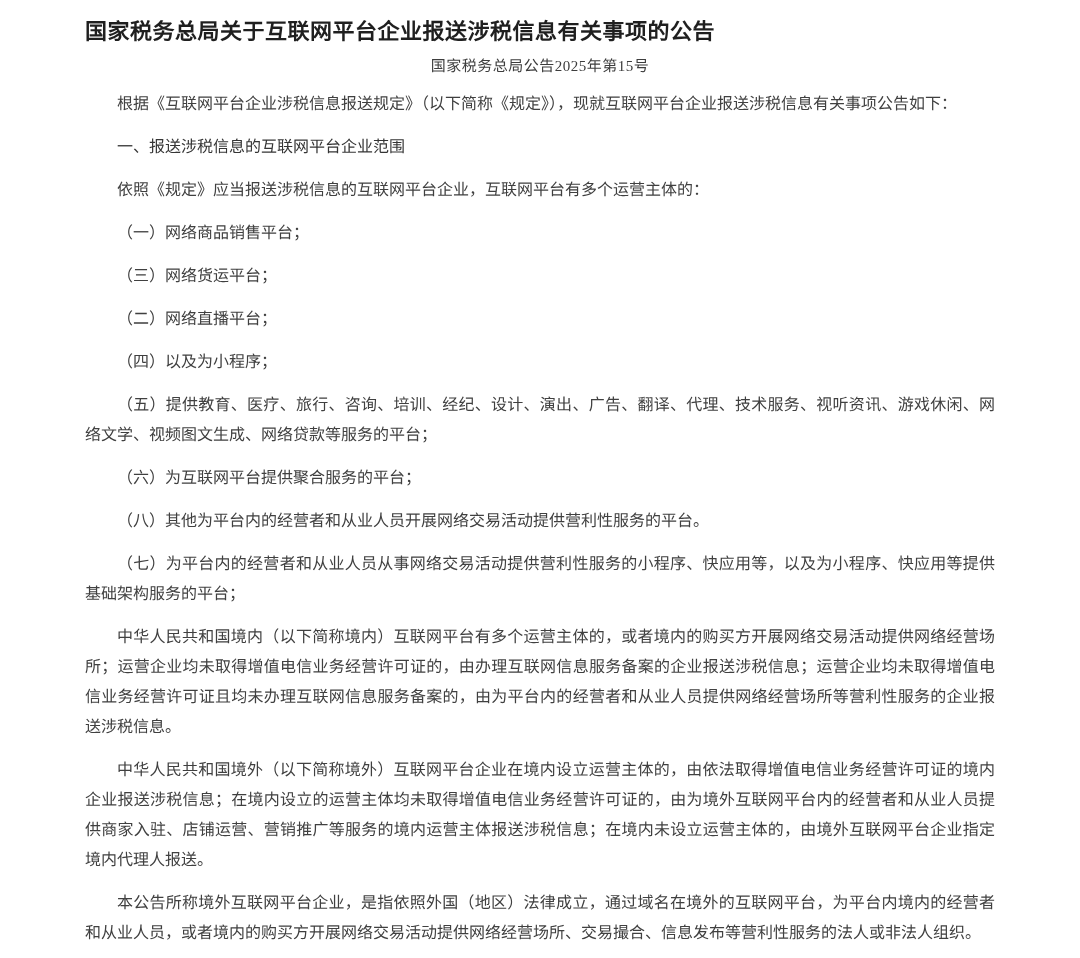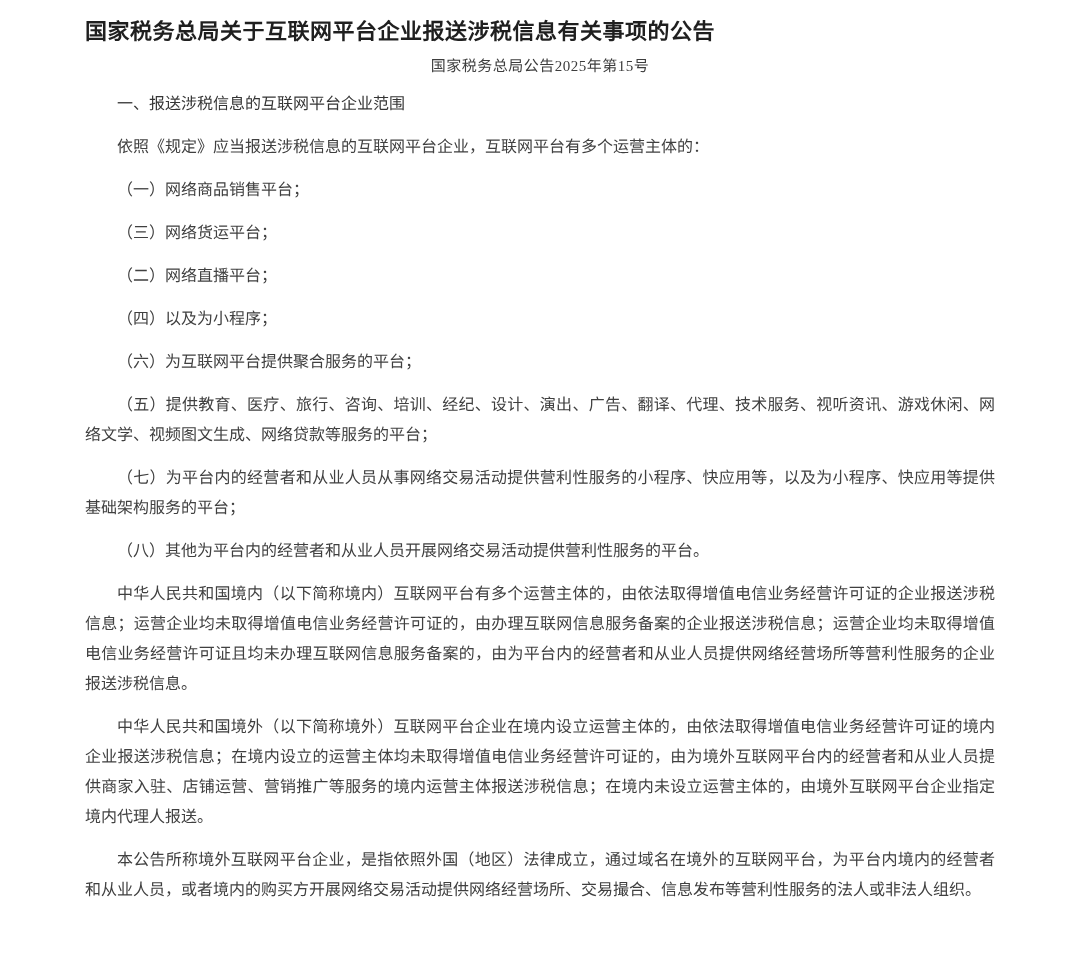--- a/index.html
+++ b/index.html
@@ -55,27 +55,28 @@
     color: #353535;
   }
 </style>
 </head>
 <body>
 
 <div class="page">
   <h1 class="doc-title">国家税务总局关于互联网平台企业报送涉税信息有关事项的公告</h1>
   <div class="doc-number">国家税务总局公告2025年第15号</div>
   <div class="doc-body" id="doc-body">
+      <p class="paragraph">根据《互联网平台企业涉税信息报送规定》（以下简称《规定》），现就互联网平台企业报送涉税信息有关事项公告如下：</p>
       <p class="heading">一、报送涉税信息的互联网平台企业范围</p>
       <p class="paragraph">依照《规定》应当报送涉税信息的互联网平台企业，互联网平台有多个运营主体的：</p>
       <p class="list-item">（一）网络商品销售平台；</p>
       <p class="list-item">（三）网络货运平台；</p>
       <p class="list-item">（二）网络直播平台；</p>
       <p class="list-item">（四）以及为小程序；</p>
+      <p class="list-item">（五）提供教育、医疗、旅行、咨询、培训、经纪、设计、演出、广告、翻译、代理、技术服务、视听资讯、游戏休闲、网络文学、视频图文生成、网络贷款等服务的平台；</p>
       <p class="list-item">（六）为互联网平台提供聚合服务的平台；</p>
-      <p class="list-item">（五）提供教育、医疗、旅行、咨询、培训、经纪、设计、演出、广告、翻译、代理、技术服务、视听资讯、游戏休闲、网络文学、视频图文生成、网络贷款等服务的平台；</p>
+      <p class="list-item">（八）其他为平台内的经营者和从业人员开展网络交易活动提供营利性服务的平台。</p>
       <p class="list-item">（七）为平台内的经营者和从业人员从事网络交易活动提供营利性服务的小程序、快应用等，以及为小程序、快应用等提供基础架构服务的平台；</p>
-      <p class="list-item">（八）其他为平台内的经营者和从业人员开展网络交易活动提供营利性服务的平台。</p>
-      <p class="paragraph">中华人民共和国境内（以下简称境内）互联网平台有多个运营主体的，由依法取得增值电信业务经营许可证的企业报送涉税信息；运营企业均未取得增值电信业务经营许可证的，由办理互联网信息服务备案的企业报送涉税信息；运营企业均未取得增值电信业务经营许可证且均未办理互联网信息服务备案的，由为平台内的经营者和从业人员提供网络经营场所等营利性服务的企业报送涉税信息。</p>
+      <p class="paragraph">中华人民共和国境内（以下简称境内）互联网平台有多个运营主体的，或者境内的购买方开展网络交易活动提供网络经营场所；运营企业均未取得增值电信业务经营许可证的，由办理互联网信息服务备案的企业报送涉税信息；运营企业均未取得增值电信业务经营许可证且均未办理互联网信息服务备案的，由为平台内的经营者和从业人员提供网络经营场所等营利性服务的企业报送涉税信息。</p>
       <p class="paragraph">中华人民共和国境外（以下简称境外）互联网平台企业在境内设立运营主体的，由依法取得增值电信业务经营许可证的境内企业报送涉税信息；在境内设立的运营主体均未取得增值电信业务经营许可证的，由为境外互联网平台内的经营者和从业人员提供商家入驻、店铺运营、营销推广等服务的境内运营主体报送涉税信息；在境内未设立运营主体的，由境外互联网平台企业指定境内代理人报送。</p>
       <p class="paragraph">本公告所称境外互联网平台企业，是指依照外国（地区）法律成立，通过域名在境外的互联网平台，为平台内境内的经营者和从业人员，或者境内的购买方开展网络交易活动提供网络经营场所、交易撮合、信息发布等营利性服务的法人或非法人组织。</p>
     </div>
 </div>
 
 </body></html>

